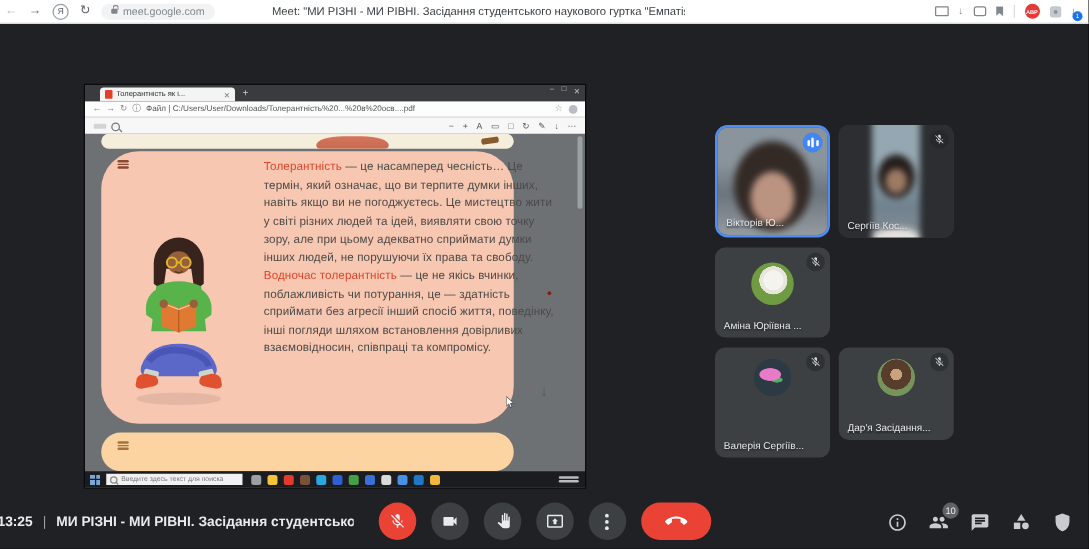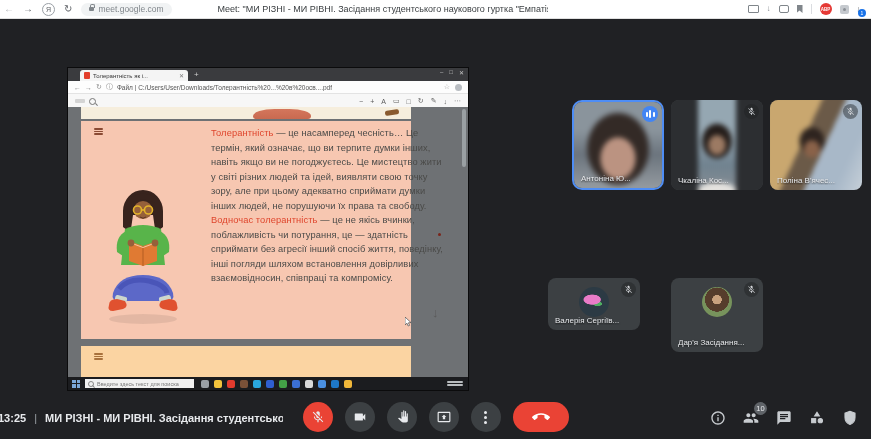--- a/index.html
+++ b/index.html
@@ -58,21 +58,21 @@
   .dotav{width:7px;height:7px;border-radius:50%;background:#b9bdc2;}
   .pdfbar{height:14px;background:#f7f7f7;border-bottom:1px solid #dadada;display:flex;align-items:center;
           color:#5a5a5a;padding:0 7px;}
   .mag{width:5px;height:5px;border:1px solid #777;border-radius:50%;position:relative;margin-left:4px;}
   .mag:after{content:"";position:absolute;width:3px;height:1px;background:#777;transform:rotate(45deg);right:-2.5px;bottom:-1px;}
   .pgmark{width:10px;height:4px;background:#d4d4d4;border-radius:1px;}
   .pdfglyphs{margin-left:auto;display:flex;gap:7px;font-size:7px;align-items:center;color:#5a5a5a;}
 
   .pdfcontent{position:absolute;left:0;top:39px;width:400px;height:270px;background:#6e7174;overflow:hidden;}
   .vscroll{position:absolute;right:2px;top:2px;width:4px;height:58px;background:#9aa0a3;border-radius:2px;}
-  .page{position:absolute;left:13px;width:330px;}
+  .page{position:absolute;left:13px;width:330px;border-radius:30px;}
   .sliver{top:0;height:12px;background:#f6eedd;overflow:hidden;}
   .jug{position:absolute;left:172px;top:2px;width:58px;height:10px;
        background:linear-gradient(#d4765c,#c96a50);border-radius:50% 50% 4px 4px/95% 95% 4px 4px;}
   .brush{position:absolute;right:12px;top:3px;width:14px;height:5px;background:#8a5a2f;border-radius:2px;transform:rotate(-8deg);}
   .slide1{top:14px;height:218px;background:#f7c7b1;}
   .slide2{top:239px;height:31px;background:#fbd4a2;}
   .hamb{position:absolute;left:13px;top:7px;width:9px;height:7px;display:flex;flex-direction:column;justify-content:space-between;}
   .hamb i{display:block;height:1.6px;background:#8a4a33;border-radius:1px;}
   .hamb.h2 i{background:#a8713c;}
   .slidetext{position:absolute;left:130px;top:5px;width:233px;font-size:9.3px;line-height:1.56;
@@ -96,21 +96,21 @@
   .tray i{display:block;width:16px;height:2px;background:#b9bcbf;border-radius:1px;}
 
   
   .tile{position:absolute;background:#3c4043;border-radius:8px;overflow:hidden;box-sizing:border-box;}
   .t1{left:572px;top:100px;width:92px;height:90px;border:2px solid #4e8df5;border-radius:10px;}
   .t2{left:671px;top:100px;width:92px;height:90px;}
   .t3{left:770px;top:100px;width:92px;height:90px;}
   .t4{left:572px;top:198px;width:92px;height:72px;}
   .t5{left:671px;top:198px;width:92px;height:72px;}
   .t6{left:770px;top:198px;width:92px;height:72px;}
-  .t7{left:548px;top:278px;width:92px;height:52px;}
+  .t7{left:572px;top:278px;width:92px;height:88px;}
   .t8{left:671px;top:278px;width:92px;height:74px;}
   .t9{left:770px;top:278px;width:92px;height:74px;}
   .vid{position:absolute;inset:-5px;filter:blur(2.5px);}
   .v1{background:
       radial-gradient(ellipse 30px 36px at 50% 64%, #bb9381 0 55%, transparent 62%),
       radial-gradient(ellipse 48px 56px at 50% 54%, #332a26 0 60%, transparent 68%),
       linear-gradient(180deg,#8a949c 0 35%,#6b747d 60%,#9aa0a5 100%);}
   .v2{background:
       linear-gradient(90deg,#2c2e31 0 31%,transparent 31% 69%,#2c2e31 69%),
       radial-gradient(ellipse 14px 16px at 50% 50%, #9c7a63 0 58%, transparent 66%),
@@ -327,39 +327,39 @@
     </div>
   </div>
 
   <div class="tile t1">
     <div class="vid v1"></div>
     <div class="speak">
         <i></i>
         <i></i>
         <i></i>
       </div>
-    <div class="pname">Антоніна Ю...</div>
+    <div class="pname">Вікторів Ю...</div>
   </div>
   <div class="tile t2">
     <div class="vid v2"></div>
     <div class="miccirc">
       <svg viewBox="0 0 24 24">
           <path d="M19 11h-1.7c0 .74-.16 1.43-.43 2.05l1.23 1.23c.56-.98.9-2.09.9-3.28zm-4.02.17c0-.06.02-.11.02-.17V5c0-1.66-1.34-3-3-3S9 3.34 9 5v.18l5.98 5.99zM4.27 3 3 4.27l6.01 6.01V11c0 1.66 1.33 3 2.99 3 .22 0 .44-.03.65-.08l1.66 1.66c-.71.33-1.5.52-2.31.52-2.76 0-5.3-2.1-5.3-5.1H5c0 3.41 2.72 6.23 6 6.72V21h2v-3.28c.91-.13 1.77-.45 2.54-.9L19.73 21 21 19.73 4.27 3z"></path>
         </svg>
     </div>
-    <div class="pname">Чкаліна Кос...</div>
-  </div>
-  <div class="tile t3">
-    <div class="vid v3"></div>
+    <div class="pname">Сергіїв Кос...</div>
+  </div>
+  <div class="tile t4 r2">
+    <div class="avatar a4"></div>
     <div class="miccirc">
       <svg viewBox="0 0 24 24">
           <path d="M19 11h-1.7c0 .74-.16 1.43-.43 2.05l1.23 1.23c.56-.98.9-2.09.9-3.28zm-4.02.17c0-.06.02-.11.02-.17V5c0-1.66-1.34-3-3-3S9 3.34 9 5v.18l5.98 5.99zM4.27 3 3 4.27l6.01 6.01V11c0 1.66 1.33 3 2.99 3 .22 0 .44-.03.65-.08l1.66 1.66c-.71.33-1.5.52-2.31.52-2.76 0-5.3-2.1-5.3-5.1H5c0 3.41 2.72 6.23 6 6.72V21h2v-3.28c.91-.13 1.77-.45 2.54-.9L19.73 21 21 19.73 4.27 3z"></path>
         </svg>
     </div>
-    <div class="pname">Поліна В'ячес...</div>
+    <div class="pname">Аміна Юріївна ...</div>
   </div>
   <div class="tile t7 r3">
     <div class="avatar a7"></div>
     <div class="miccirc">
       <svg viewBox="0 0 24 24">
           <path d="M19 11h-1.7c0 .74-.16 1.43-.43 2.05l1.23 1.23c.56-.98.9-2.09.9-3.28zm-4.02.17c0-.06.02-.11.02-.17V5c0-1.66-1.34-3-3-3S9 3.34 9 5v.18l5.98 5.99zM4.27 3 3 4.27l6.01 6.01V11c0 1.66 1.33 3 2.99 3 .22 0 .44-.03.65-.08l1.66 1.66c-.71.33-1.5.52-2.31.52-2.76 0-5.3-2.1-5.3-5.1H5c0 3.41 2.72 6.23 6 6.72V21h2v-3.28c.91-.13 1.77-.45 2.54-.9L19.73 21 21 19.73 4.27 3z"></path>
         </svg>
     </div>
     <div class="pname">Валерія Сергіїв...</div>
   </div>

